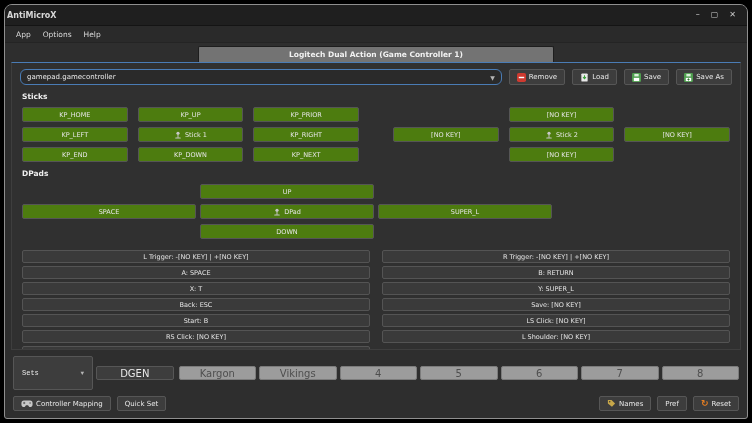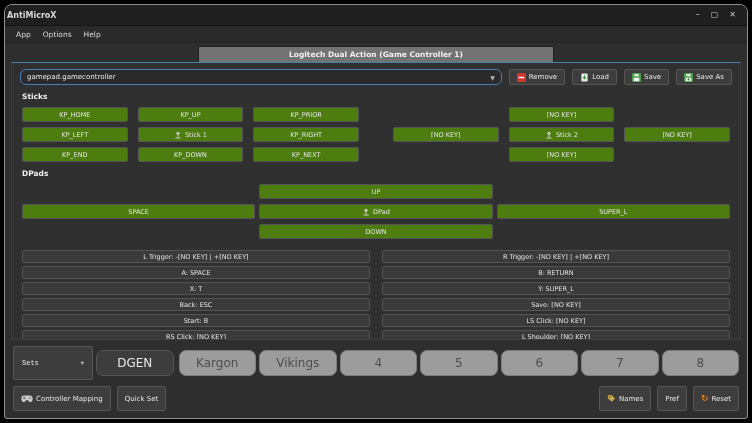--- a/index.html
+++ b/index.html
@@ -63,21 +63,21 @@
     height:16px; background:#3d3d3d; border:1px solid #565656; border-radius:2px;
     color:#e8e8e8; font-size:7px; font-family:inherit;
     display:inline-flex; align-items:center; justify-content:center; gap:3px;
     padding:0 7px; white-space:nowrap;
   }
   .ico { display:inline-flex; align-items:center; line-height:0; }
   .section-label { font-size:7.5px; font-weight:bold; color:#f0f0f0; margin:7px 0 6px 2px; flex:0 0 auto; }
   
   .sticks-row { display:flex; gap:34px; padding:0 2px; flex:0 0 auto; }
   .stick-grid { flex:1; display:grid; grid-template-columns:repeat(3,1fr); gap:5px 10px; }
-  .dpad-grid { display:grid; grid-template-columns:repeat(3,1fr); gap:5px 4px; padding:0 2px; flex:0 0 auto; }
+  .dpad-grid { display:grid; grid-template-columns:repeat(4,1fr); gap:5px 4px; padding:0 2px; flex:0 0 auto; }
   .map-btn {
     height:15px; background:#4d7c0f; border:1px solid #555; border-radius:2px;
     color:#e6e6e6; font-size:6.5px; font-family:inherit;
     display:flex; align-items:center; justify-content:center; gap:3px;
     padding:0 4px; white-space:nowrap; overflow:hidden;
   }
   .r1c2{grid-row:1;grid-column:2} .r2c1{grid-row:2;grid-column:1}
   .r2c2{grid-row:2;grid-column:2} .r2c3{grid-row:2;grid-column:3}
   .r3c2{grid-row:3;grid-column:2}
   
@@ -89,28 +89,28 @@
     display:flex; align-items:center; justify-content:center; white-space:nowrap;
   }
   
   .sets-row { flex:0 0 auto; display:flex; align-items:center; gap:3px; padding:6px 8px 3px; }
   .sets-btn {
     width:80px; height:18px; background:#3d3d3d; border:1px solid #565656; border-radius:2px;
     color:#e8e8e8; font-size:7px; font-family:Liberation Mono, monospace;
     display:flex; align-items:center; justify-content:space-between; padding:16px 8px;
   }
   .set-tab {
-    flex:1; height:26px; border-radius:7px; font-size:12px; font-family:inherit;
+    flex:1; height:14px; border-radius:2px; font-size:10px; font-family:inherit;
     display:flex; align-items:center; justify-content:center; white-space:nowrap; overflow:hidden;
   }
   .set-tab.active { background:#3d3d3d; border:1px solid #565656; color:#e8e8e8; margin-right:2px; }
   .set-tab.inactive { background:#9c9c9c; border:1px solid #7c7c7c; color:#4e4e4e; }
   
   .bottom-row { flex:0 0 auto; display:flex; align-items:center; gap:6px; padding:3px 8px 7px; }
-  .bottom-row .btn { height:25px; }
+  .bottom-row .btn { height:15px; }
   .spacer { flex:1; }
   .reset-glyph { color:var(--reset-orange,#e67e22); font-size:9px; line-height:1; font-weight:bold; }
 </style>
 </head>
 <body>
 
 <div class="window">
 
   <div class="titlebar">
     <div class="title">AntiMicroX</div>

